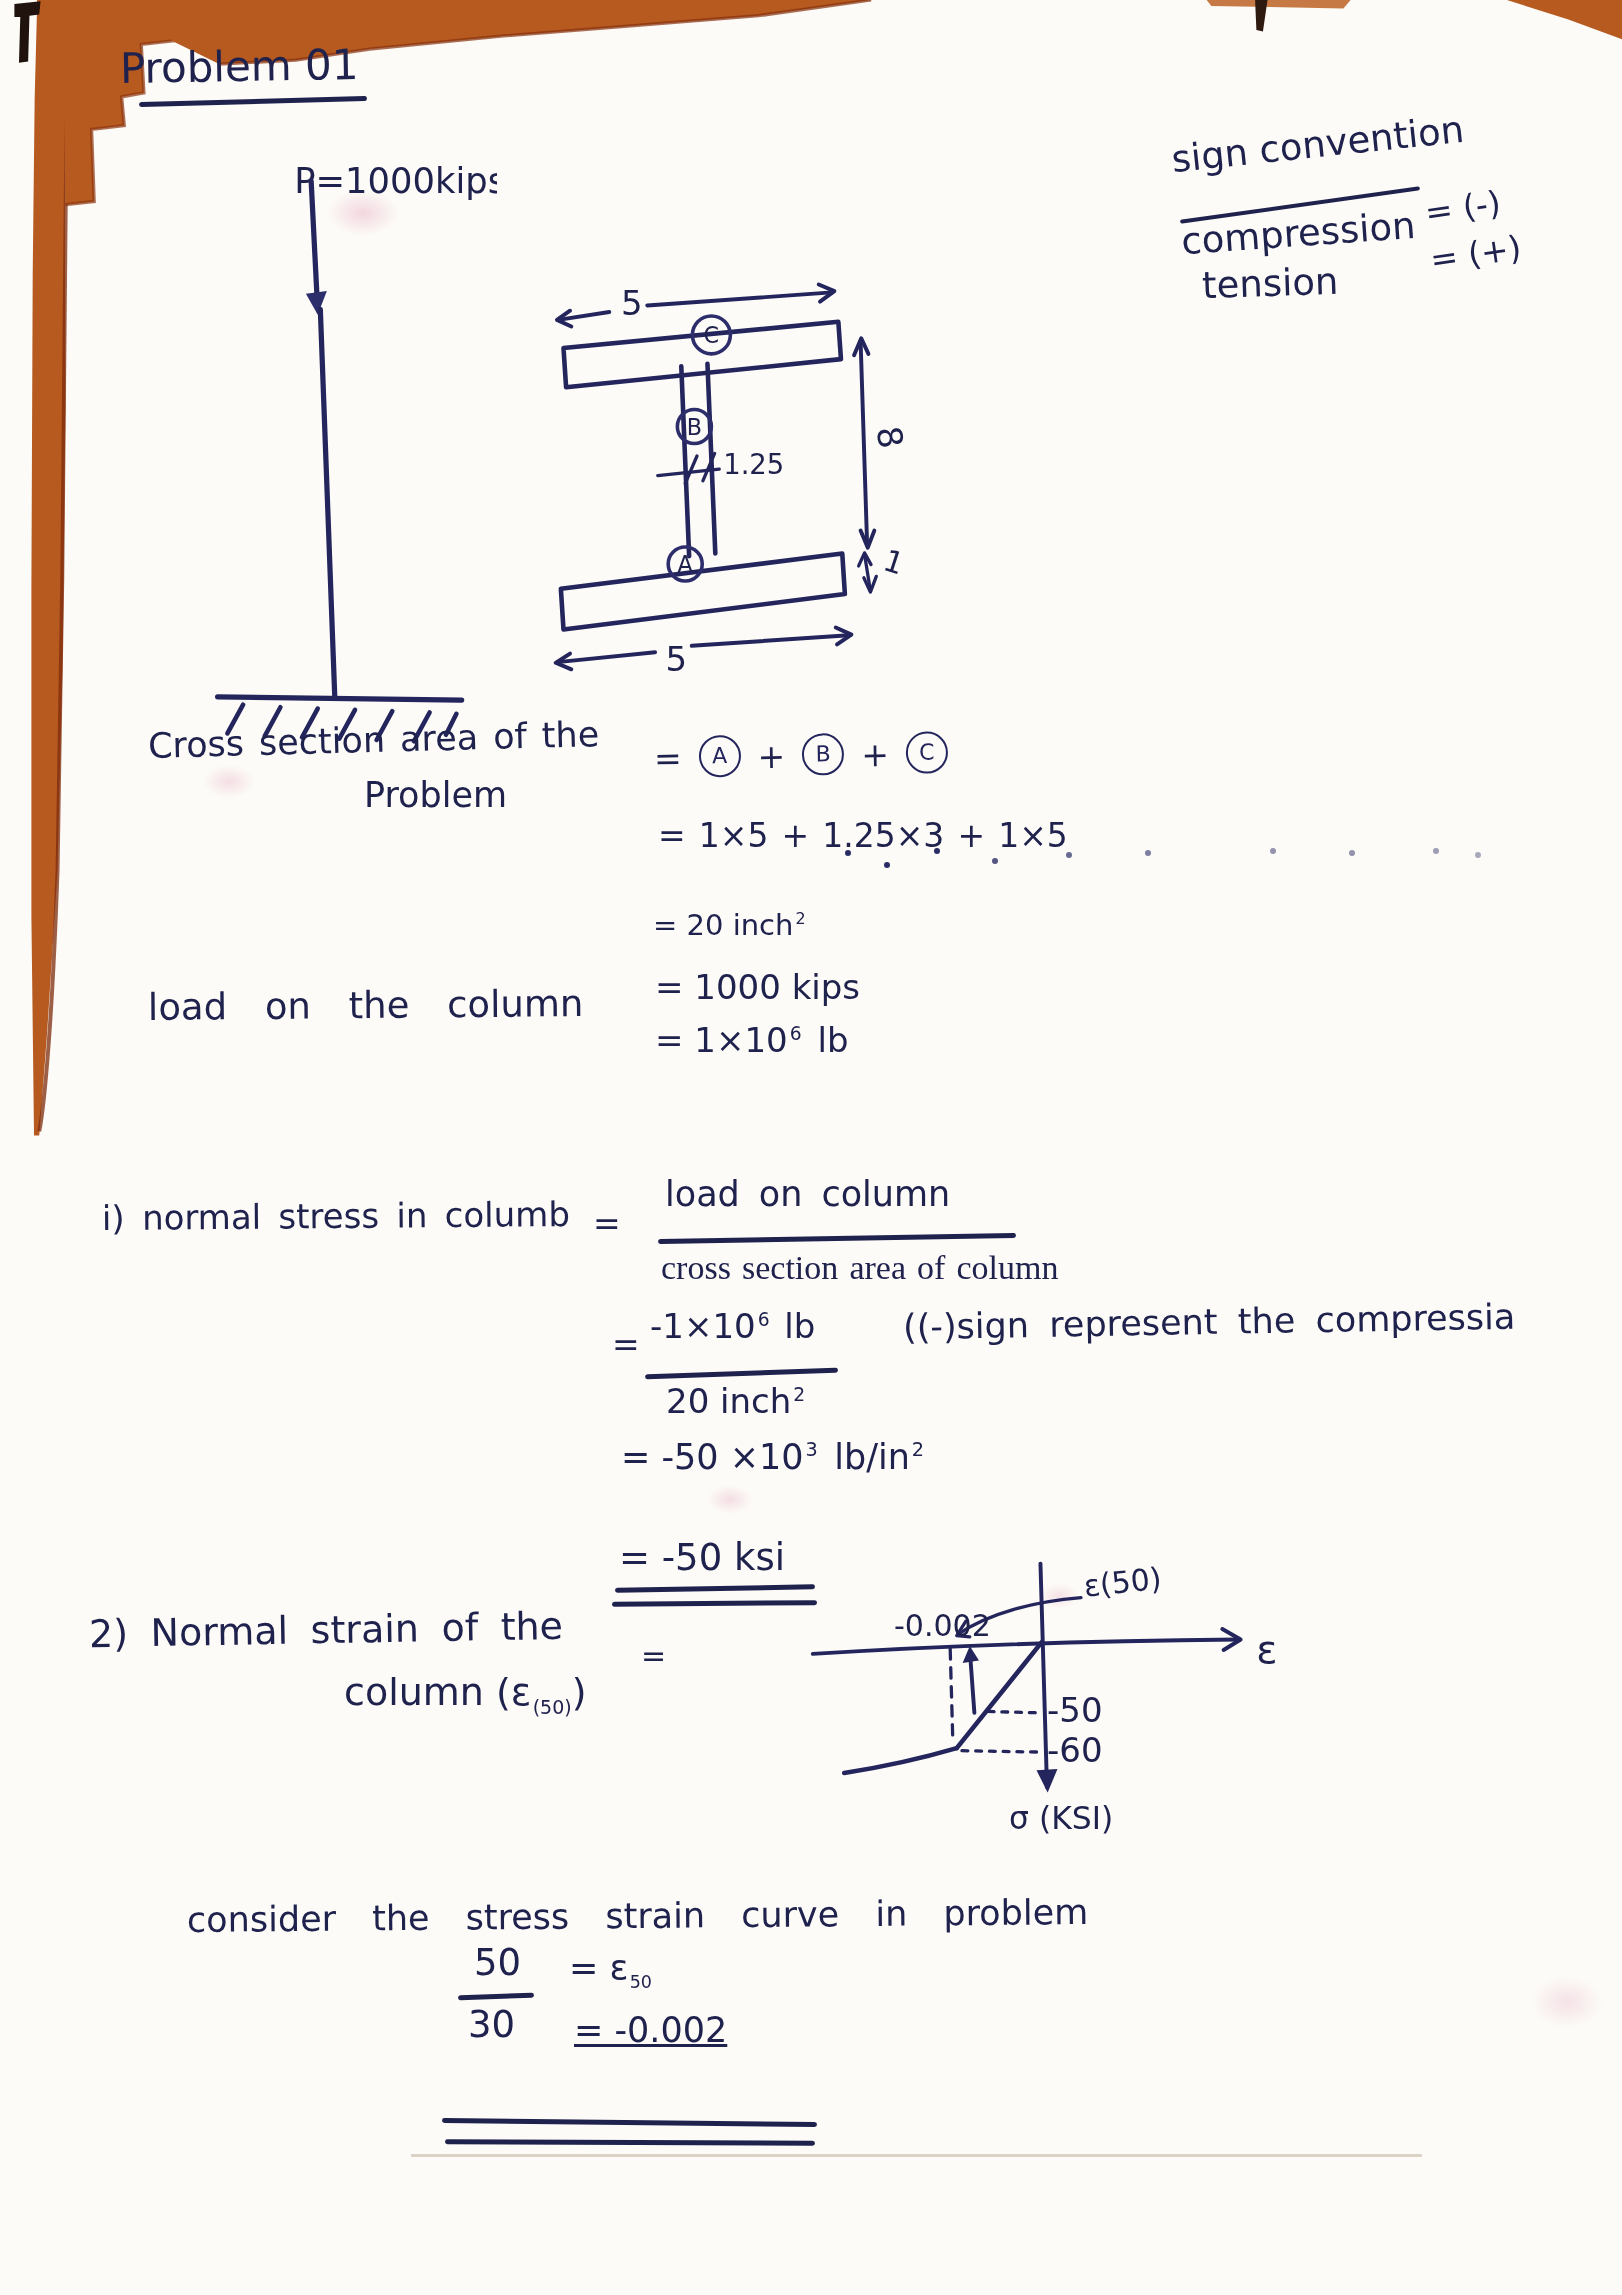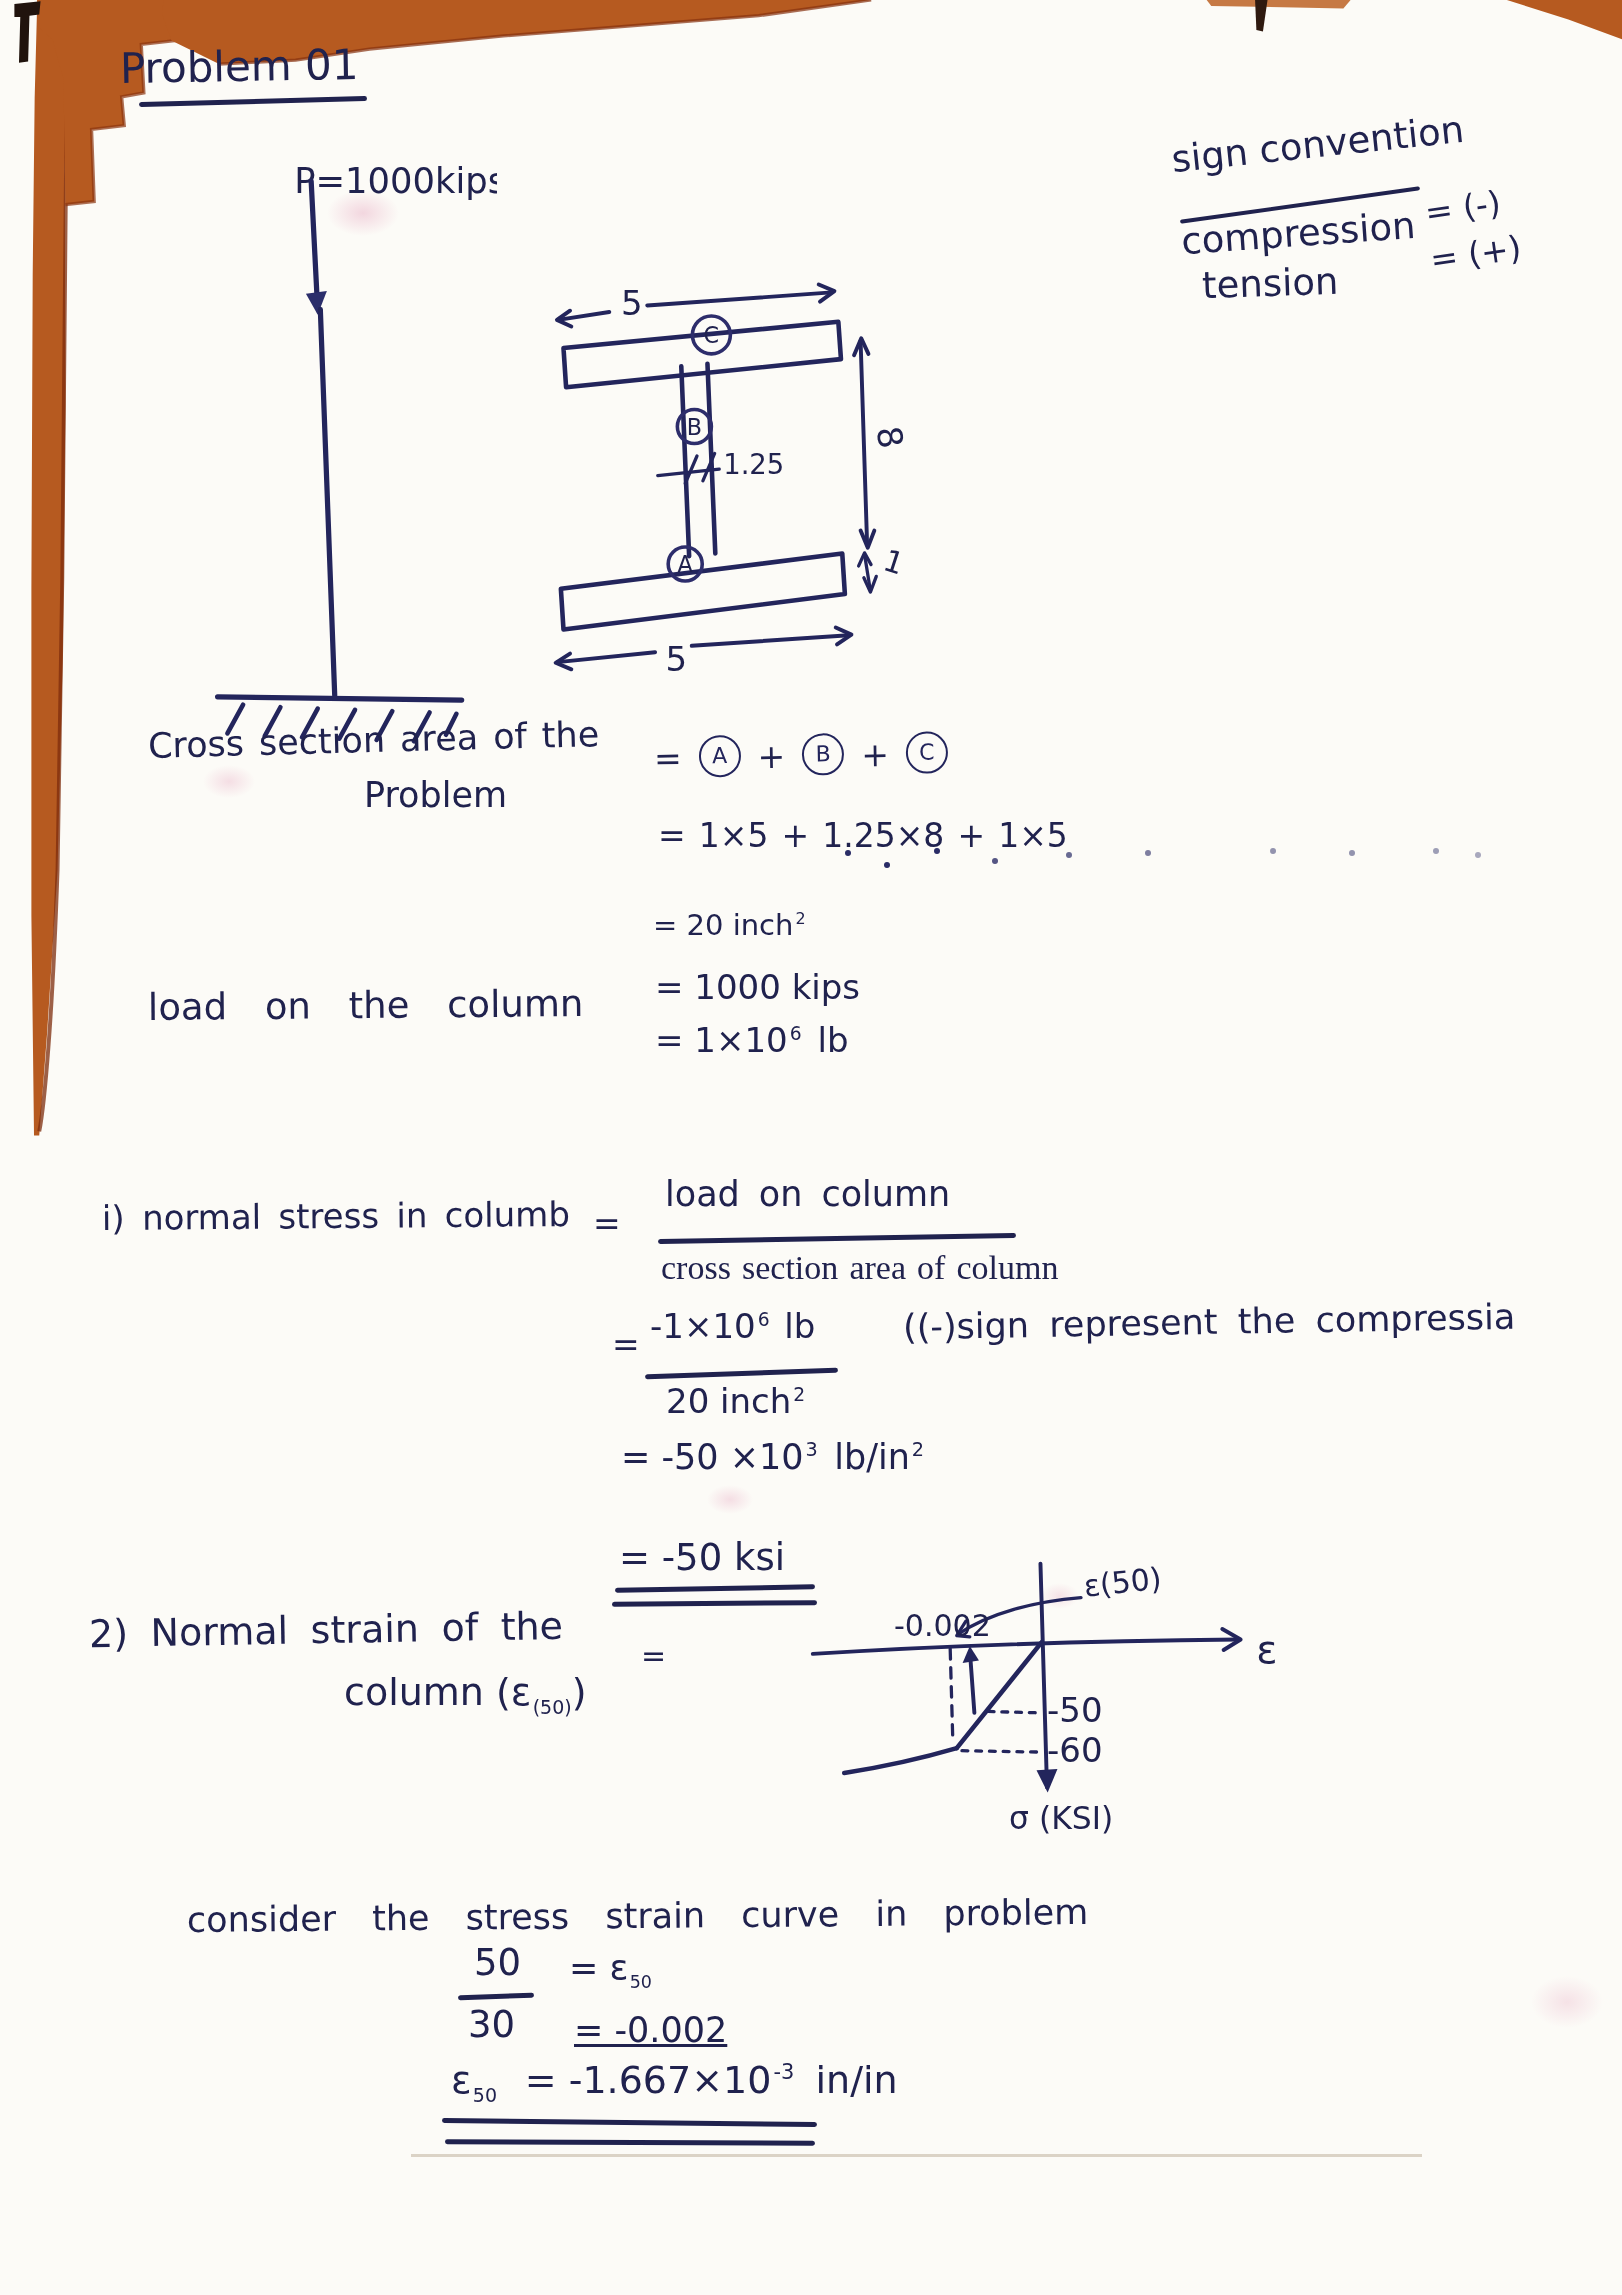--- a/index.html
+++ b/index.html
@@ -116,21 +116,21 @@
   <div class="hw" style="left:148px;top:721px;font-size:35px;word-spacing:3.9px;transform:rotate(-1.5deg);">Cross section area of the</div>
   <div class="hw" style="left:364px;top:776px;font-size:35px;">Problem</div>
   <div class="hw" style="left:654px;top:737px;font-size:33px;transform:rotate(-1deg);">
     <span>=</span>
     <span class="circ">A</span>
     <span>+</span>
     <span class="circ">B</span>
     <span>+</span>
     <span class="circ">C</span>
   </div>
-  <div class="hw" style="left:658px;top:818px;font-size:33px;word-spacing:2.6px;">= 1×5 + 1.25×8 + 1×5</div>
+  <div class="hw" style="left:658px;top:818px;font-size:33px;word-spacing:2.6px;">= 1×5 + 1.25×3 + 1×5</div>
   <div class="hw" style="left:653px;top:861px;font-size:29px;margin-top:48px;">
     <span>= 20 inch</span><span class="sup">2</span>
   </div>
 
   <div class="dot" style="left:845px;top:850px;"></div>
   <div class="dot" style="left:884px;top:862px;"></div>
   <div class="dot" style="left:934px;top:848px;"></div>
   <div class="dot" style="left:992px;top:858px;opacity:.8;"></div>
   <div class="dot" style="left:1066px;top:852px;opacity:.7;"></div>
   <div class="dot" style="left:1145px;top:850px;opacity:.6;"></div>
@@ -203,22 +203,18 @@
 
   <div class="hw" style="left:187px;top:1897px;font-size:35px;word-spacing:25px;transform:rotate(-0.5deg);">consider the stress strain curve in problem</div>
   <div class="hw" style="left:474px;top:1942px;font-size:37px;">50</div>
   <div class="bar" style="left:458px;top:1994px;width:76px;height:5.2px;transform:rotate(-2deg);"></div>
   <div class="hw" style="left:468px;top:2004px;font-size:37px;">30</div>
   <div class="hw" style="left:569px;top:1949px;font-size:35px;">
     <span>= ε</span><span class="sub">50</span>
   </div>
   <div class="hw" style="left:574px;top:2011px;font-size:35px;text-decoration:underline;">= -0.002</div>
 
-  <div class="hw" style="left:451px;top:2059px;font-size:38px;">
-    <span>ε</span><span class="sub">50</span><span style="margin-left:15.7px;"> = -1.667×10</span><span class="sup">-3</span>
-    <span style="margin-left:9.2px;">in/in</span>
-  </div>
   <div class="bar" style="left:442px;top:2120px;width:375px;height:5.2px;transform:rotate(0.6deg);"></div>
   <div class="bar" style="left:445px;top:2140px;width:370px;height:5.2px;transform:rotate(0.2deg);"></div>
   <div class="faintline" style="left:411px;top:2154px;width:1011px;height:2.6px;"></div>
 
 </div>
 
 
 </body></html>

